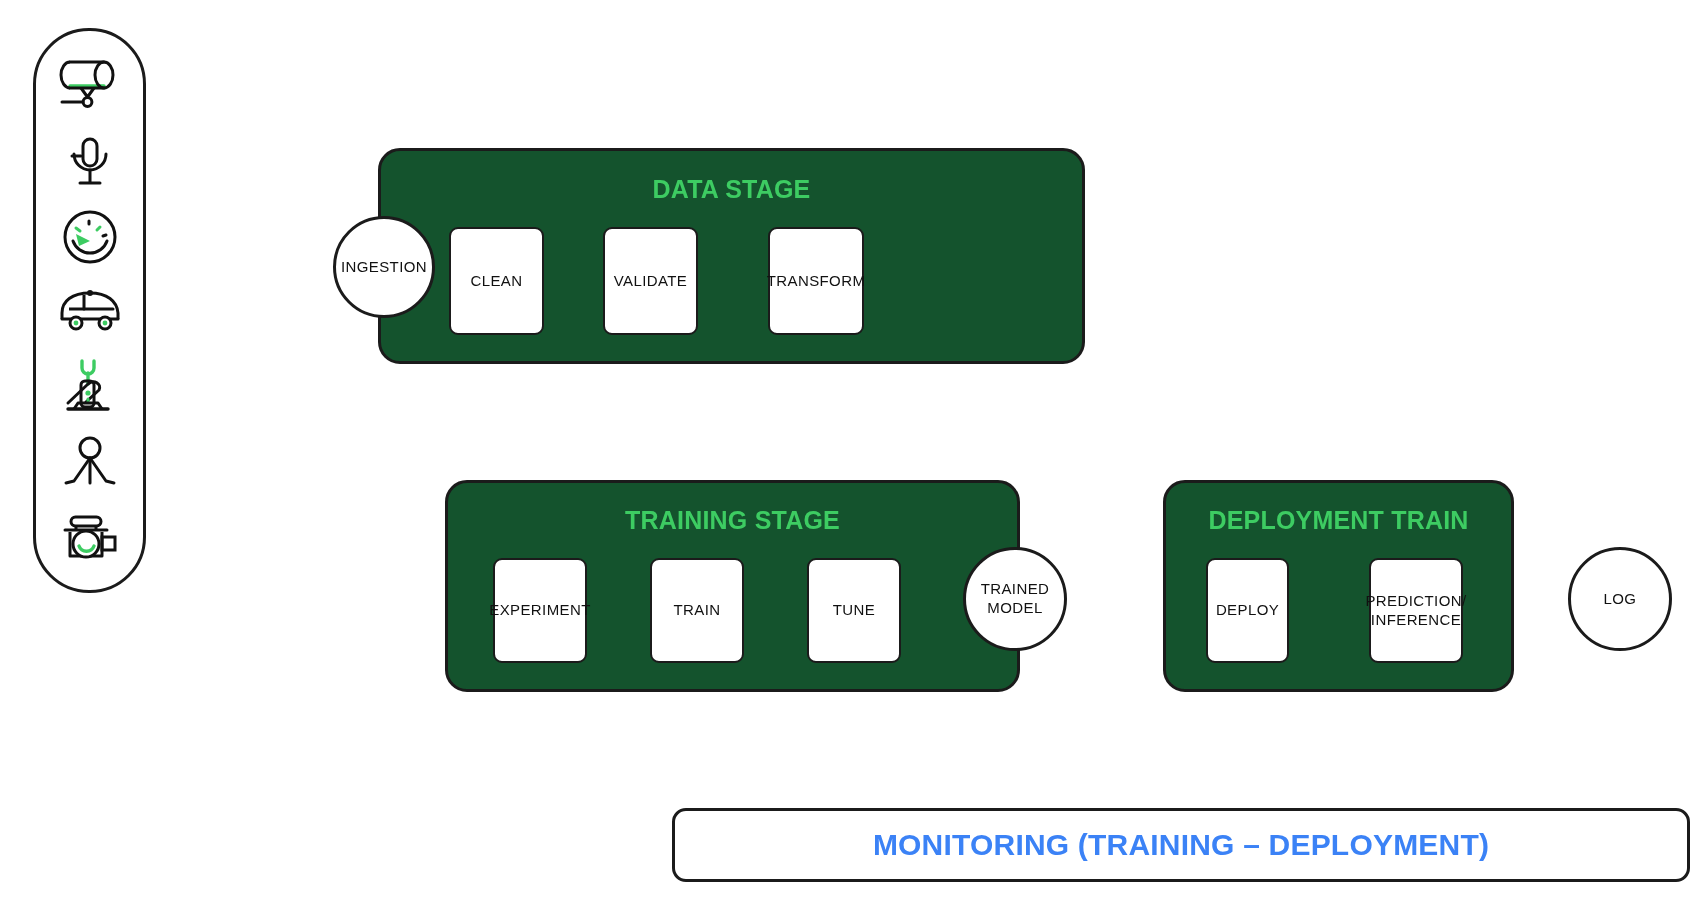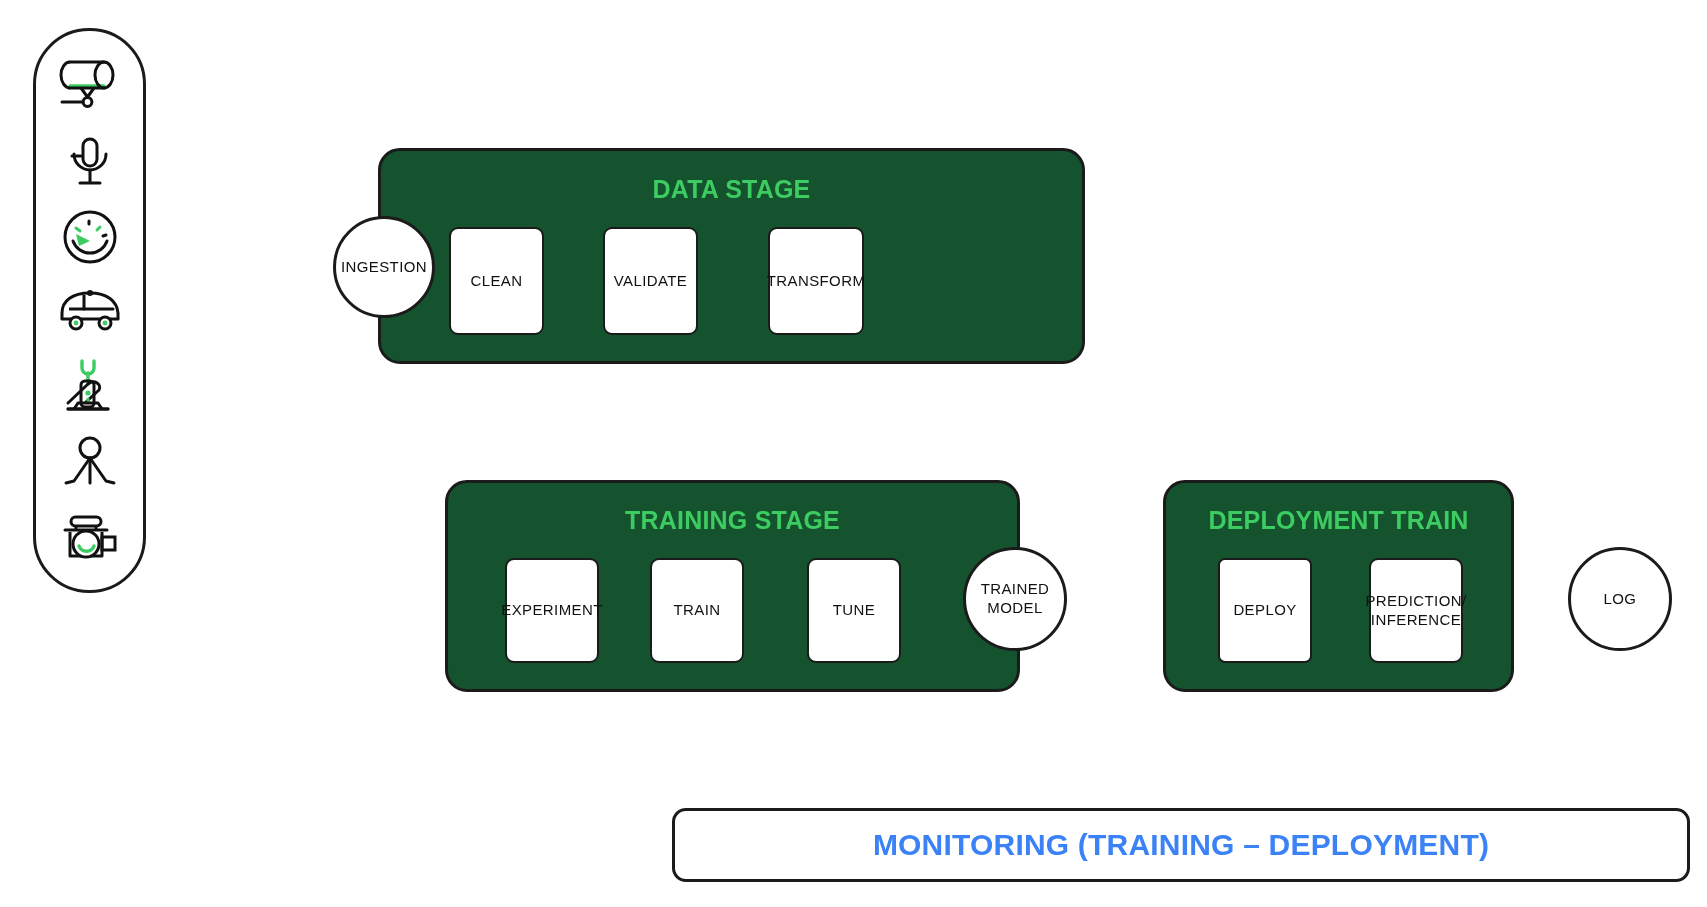--- a/index.html
+++ b/index.html
@@ -218,35 +218,35 @@
     <div class="step-box" style="left:222px; top:76px; width:95px; height:108px;">VALIDATE</div>
     <div class="step-box" style="left:376px; top:76px; width:96px; height:108px;margin-left:11px;">TRANSFORM</div>
   </div>
 
   <div class="node-circle" id="ingestion-node">
     <span>INGESTION</span>
   </div>
 
   <div class="stage" id="training-stage">
     <div class="stage-title">TRAINING STAGE</div>
-    <div class="step-box" style="left:45px; top:75px; width:94px; height:105px;margin-left:12px;">EXPERIMENT</div>
+    <div class="step-box" style="left:45px; top:75px; width:94px; height:105px;">EXPERIMENT</div>
     <div class="step-box" style="left:202px; top:75px; width:94px; height:105px;">TRAIN</div>
     <div class="step-box" style="left:359px; top:75px; width:94px; height:105px;">TUNE</div>
   </div>
 
   <div class="node-circle" id="trained-model-node">
     <span>
       <span>TRAINED</span><br>
       <span>MODEL</span>
     </span>
   </div>
 
   <div class="stage" id="deployment-stage">
     <div class="stage-title">DEPLOYMENT TRAIN</div>
-    <div class="step-box" style="left:52px; top:75px; width:94px; height:105px;border-radius:7px;">DEPLOY</div>
+    <div class="step-box" style="left:40px; top:75px; width:83px; height:105px;">DEPLOY</div>
     <div class="step-box" style="left:203px; top:75px; width:94px; height:105px;">
       <span>
         <span>PREDICTION/</span><br>
         <span>INFERENCE</span>
       </span>
     </div>
   </div>
 
   <div class="node-circle" id="log-node">
     <span>LOG</span>

